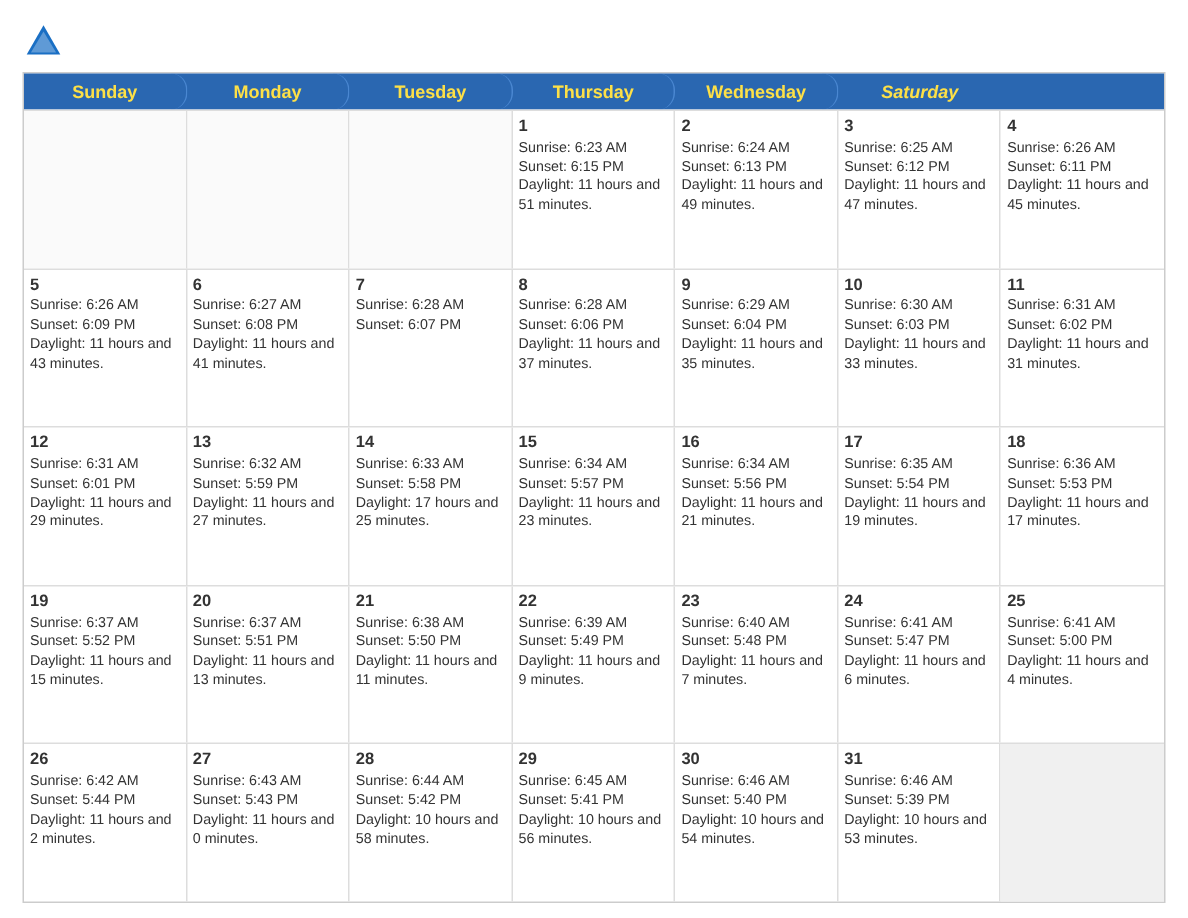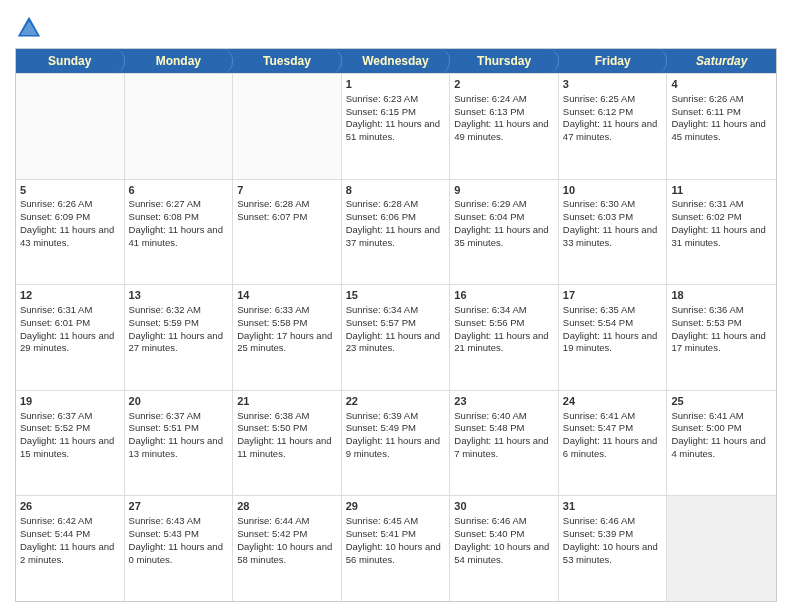--- a/index.html
+++ b/index.html
@@ -66,21 +66,21 @@
       display: flex;
       flex-direction: column;
       border: 1px solid #ccc;
     }
     .cal-header-row {
       display: grid;
       grid-template-columns: repeat(7, 1fr);
       background: #2a67b1;
     }
     .cal-header-cell {
-      color: #fef9c3;
+      color: #fde047;
       font-size: 12px;
       font-weight: bold;
       text-align: center;
       padding: 5px 2px;
       border-right: 1px solid #4a87d1;
       border-radius: 11px;
     }
     .cal-header-cell:last-child { border-right: none; font-style: italic; }
     .cal-body {
       flex: 1;
@@ -130,23 +130,22 @@
       <div class="month-title"></div>
       <div class="location"></div>
     </div>
   </div>
 
   <div class="calendar">
     <div class="cal-header-row">
     <div class="cal-header-cell">Sunday</div>
         <div class="cal-header-cell">Monday</div>
         <div class="cal-header-cell">Tuesday</div>
+        <div class="cal-header-cell">Thursday</div>
         <div class="cal-header-cell">Wednesday</div>
-        <div class="cal-header-cell">Thursday</div>
-        <div class="cal-header-cell">Friday</div>
         <div class="cal-header-cell">Saturday</div>
       </div>
     <div class="cal-body">
     <div class="cal-week">
           <div class="cal-cell empty"></div>
           <div class="cal-cell empty"></div>
           <div class="cal-cell empty"></div>
           <div class="cal-cell"><span class="day-num">1</span><span>Sunrise: 6:23 AM</span><br><span>Sunset: 6:15 PM</span><br><span>Daylight: 11 hours and 51 minutes.</span></div>
           <div class="cal-cell"><span class="day-num">2</span><span>Sunrise: 6:24 AM</span><br><span>Sunset: 6:13 PM</span><br><span>Daylight: 11 hours and 49 minutes.</span></div>
           <div class="cal-cell"><span class="day-num">3</span><span>Sunrise: 6:25 AM</span><br><span>Sunset: 6:12 PM</span><br><span>Daylight: 11 hours and 47 minutes.</span></div>

